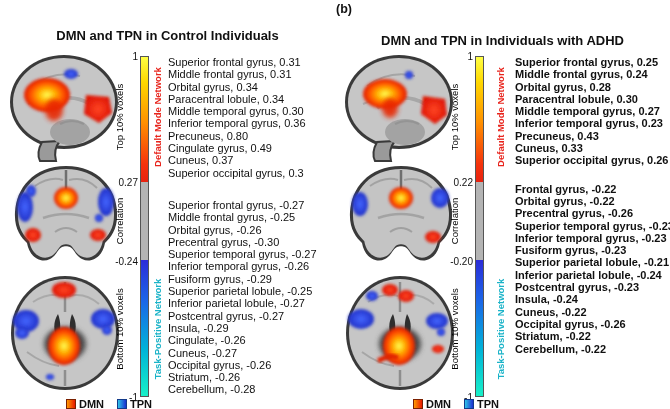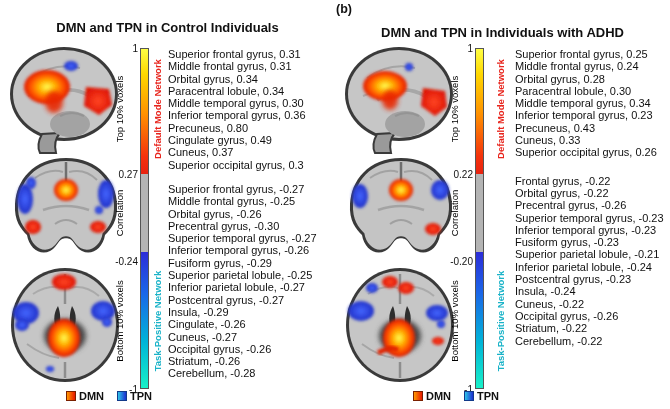--- a/index.html
+++ b/index.html
@@ -4,40 +4,40 @@
 <style>
   html,body{margin:0;padding:0;}
   body{
     width:670px;height:409px;background:#ffffff;overflow:hidden;
     font-family:"Liberation Sans", sans-serif;color:#111;
     -webkit-font-smoothing:antialiased;
   }
   .figure{position:relative;width:670px;height:409px;}
   .figure-label{position:absolute;left:336px;top:2px;font-size:12.5px;font-weight:bold;}
 
-  .panel{position:absolute;top:4px;width:335px;height:333px;}
+  .panel{position:absolute;top:12px;width:335px;height:333px;}
   .panel-a{left:0;}
   .panel-b{left:335px;}
 
   .title{
     position:absolute;top:16px;left:0;width:100%;margin:0;
     text-align:center;font-size:13px;font-weight:bold;letter-spacing:0;
   }
   .panel-b .title{top:21px;}
 
   
   .brains{position:absolute;left:2px;top:40px;width:128px;display:flex;flex-direction:column;align-items:center;}
   .brains svg{display:block;}
 
   
   .scale{position:absolute;left:104px;top:44px;width:34px;height:341px;}
   .tick{position:absolute;right:0;transform:translateY(-50%);font-size:10px;white-space:nowrap;}
   .tick.t-top{top:0;}
   .tick.t-upper{top:37%;}
-  .tick.t-lower{top:60%;margin-top:8px;}
+  .tick.t-lower{top:60%;}
   .tick.t-bottom{top:100%;}
 
   .vtext{
     position:absolute;writing-mode:vertical-rl;transform:translateY(-50%) rotate(180deg);
     font-size:9.5px;white-space:nowrap;line-height:11px;
   }
   .scale .vtext{right:13px;color:#000;}
   .v-upper{top:18%;}
   .v-mid{top:48.5%;}
   .v-lower{top:80%;}
@@ -54,24 +54,24 @@
 
   
   .netlabels{position:absolute;left:152px;top:44px;width:14px;height:341px;}
   .panel-b .netlabels{left:160px;}
   .netlabels .vtext{left:0;font-weight:600;}
   .net-dmn{top:18%;color:#e8241c;}
   .net-tpn{top:80%;color:#1ab3c8;}
 
   
   .regions{position:absolute;left:168px;top:40px;width:166px;}
-  .panel-b .regions{left:180px;width:154px;}
+  .panel-b .regions{left:180px;width:154px;font-weight:bold;}
   .rlist{margin:0;}
   .dmn-list{margin-top:4px;}
-  .panel-a .tpn-list{margin-top:12px;}
+  .panel-a .tpn-list{margin-top:20px;}
   .panel-b .tpn-list{margin-top:16px;}
   .region{font-size:11px;line-height:12.3px;white-space:nowrap;color:#101010;}
 
   
   .legend{position:absolute;top:386px;left:18px;display:flex;align-items:center;gap:3px;font-size:11px;font-weight:bold;padding-left:48px;}
   .panel-b .legend{left:30px;}
   .legend .spacer{width:7px;}
   .swatch{width:10px;height:10px;display:inline-block;box-sizing:border-box;}
   .swatch-dmn{background:linear-gradient(90deg,#ff9a00,#e81800);border:1px solid #7a2000;}
   .swatch-tpn{background:linear-gradient(90deg,#2fc4e8,#1b2fd0);border:1px solid #123a8a;}
@@ -338,21 +338,21 @@
       <span class="vtext net-dmn">Default Mode Network</span>
       <span class="vtext net-tpn">Task-Positive Network</span>
     </div>
 
     <div class="regions">
       <div class="rlist dmn-list">
           <div class="region">Superior frontal gyrus, 0.25</div>
           <div class="region">Middle frontal gyrus, 0.24</div>
           <div class="region">Orbital gyrus, 0.28</div>
           <div class="region">Paracentral lobule, 0.30</div>
-          <div class="region">Middle temporal gyrus, 0.34</div>
+          <div class="region">Middle temporal gyrus, 0.27</div>
           <div class="region">Inferior temporal gyrus, 0.23</div>
           <div class="region">Precuneus, 0.43</div>
           <div class="region">Cuneus, 0.33</div>
           <div class="region">Superior occipital gyrus, 0.26</div>
         </div>
       <div class="rlist tpn-list">
           <div class="region">Frontal gyrus, -0.22</div>
           <div class="region">Orbital gyrus, -0.22</div>
           <div class="region">Precentral gyrus, -0.26</div>
           <div class="region">Superior temporal gyrus, -0.23</div>

